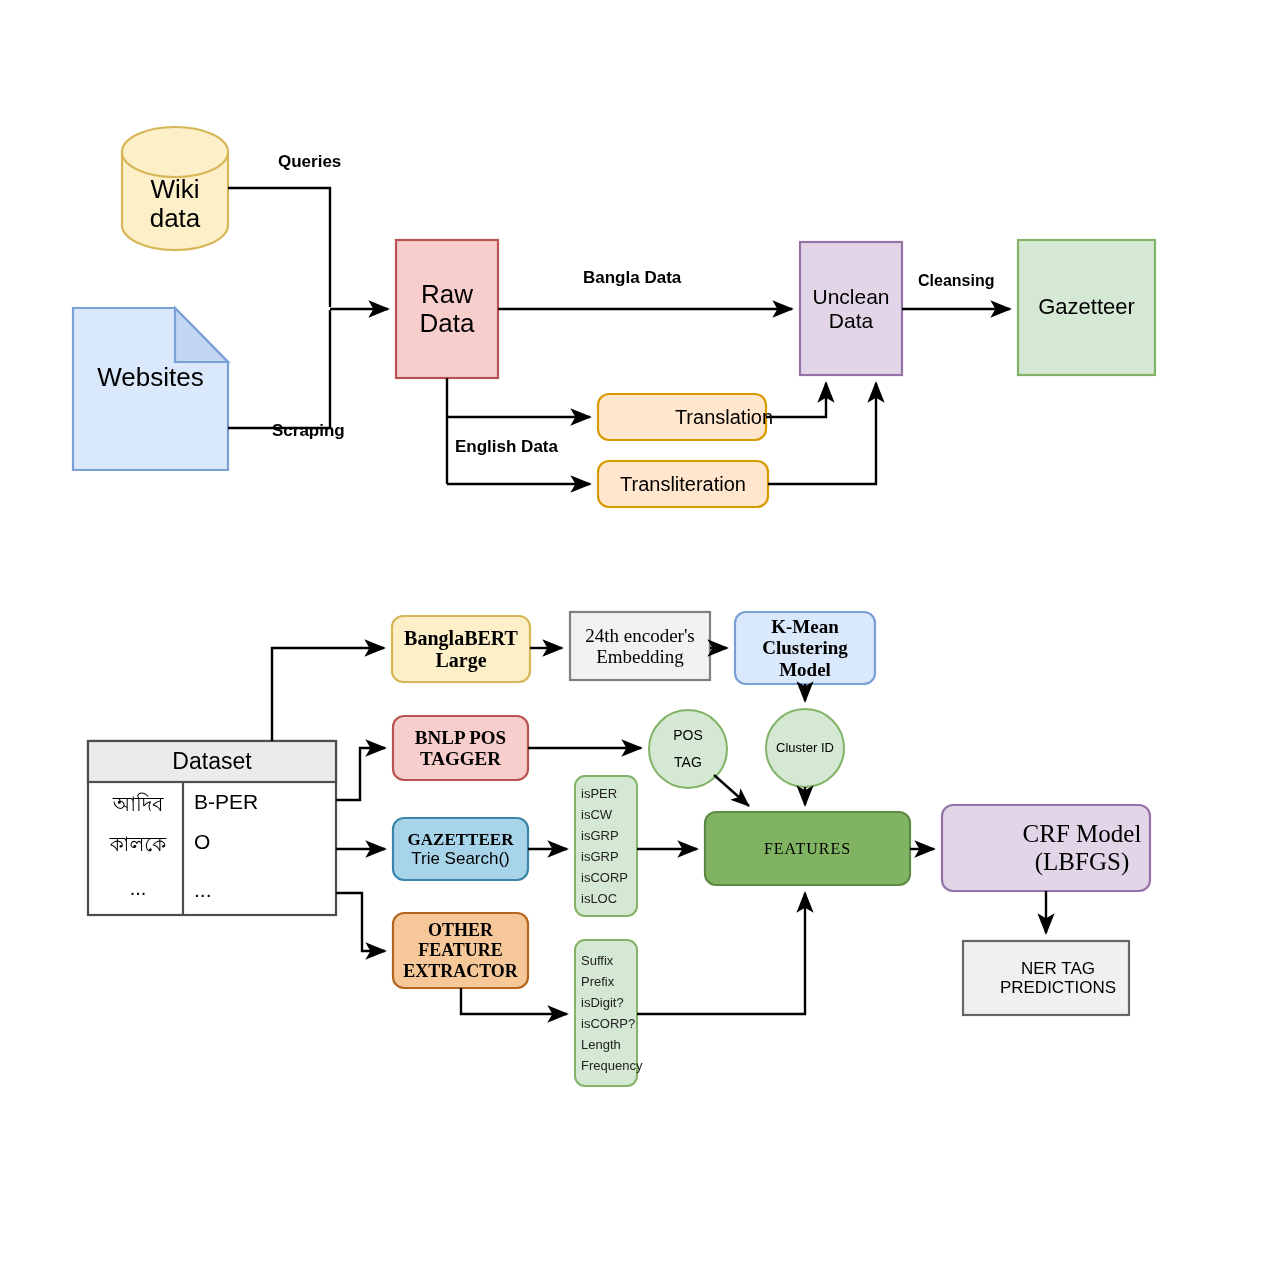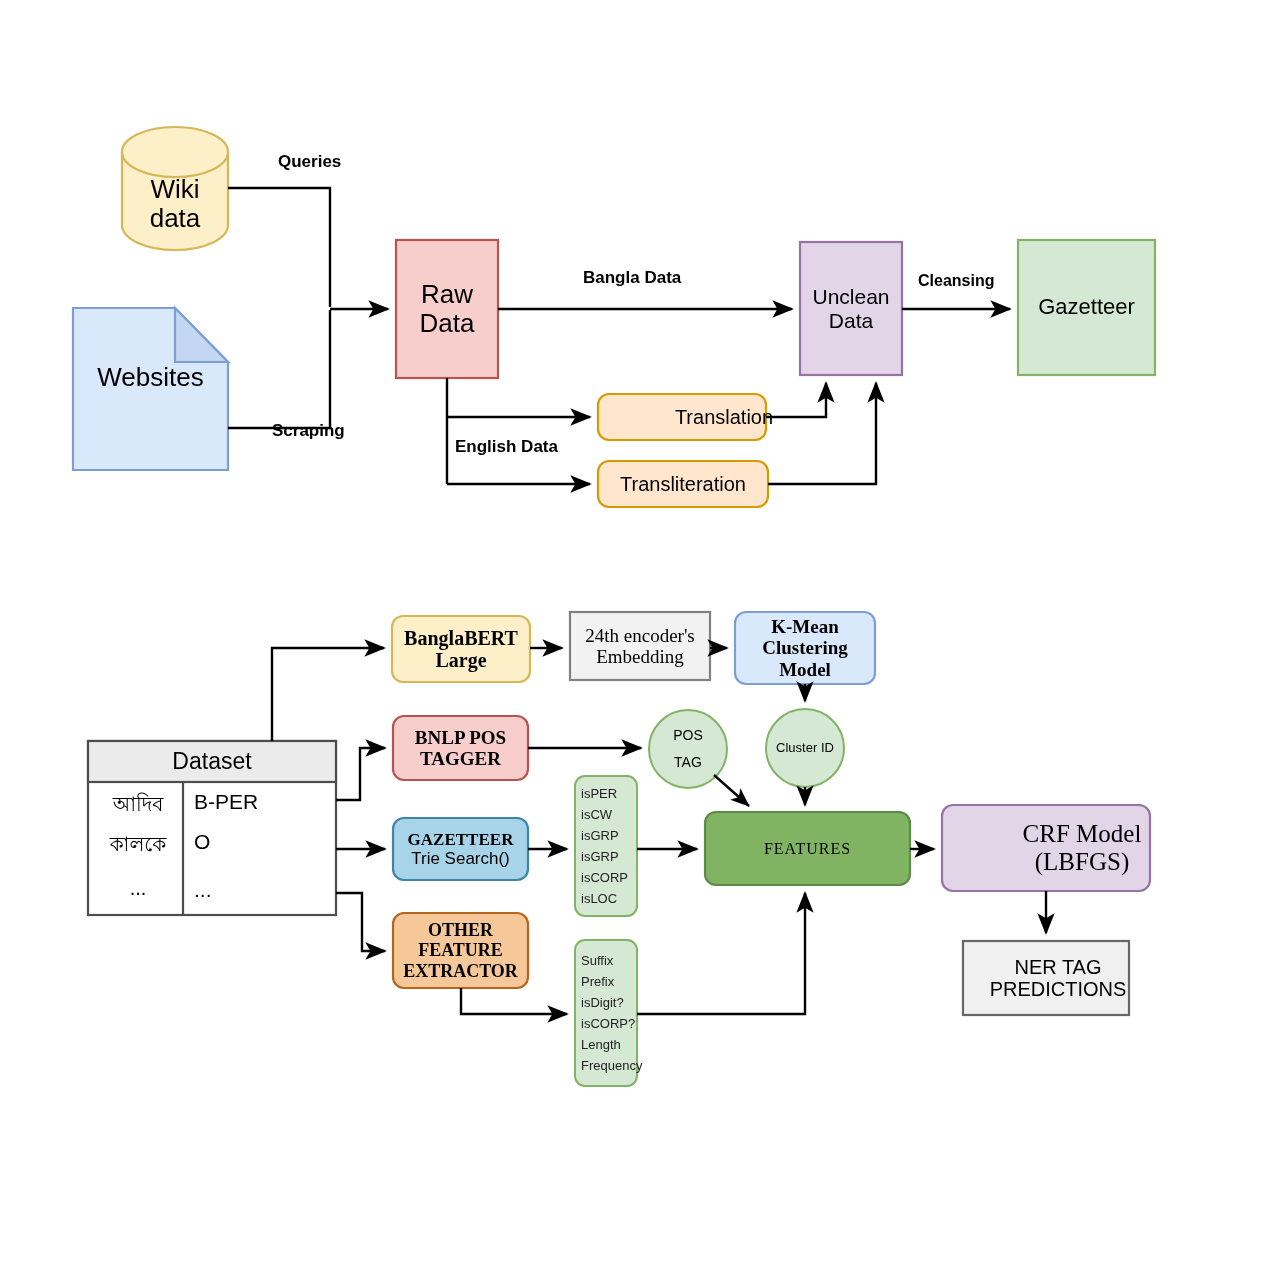--- a/index.html
+++ b/index.html
@@ -195,21 +195,21 @@
   <div class="nodeLabel sans-r" style="left:649px;top:710px;width:78px;height:78px;font-size:14px;line-height:1.9;">POS
 TAG</div>
 
   <div class="nodeLabel sans-r" style="left:766px;top:709px;width:78px;height:78px;font-size:13px;">Cluster ID</div>
 
   <div class="nodeLabel serif-r" style="left:705px;top:812px;width:205px;height:73px;font-size:16px;letter-spacing:1px;">FEATURES</div>
 
   <div class="nodeLabel serif-r" style="left:942px;top:805px;width:208px;height:86px;font-size:25px;margin-left:36px;">CRF Model
 (LBFGS)</div>
 
-  <div class="nodeLabel sans-b" style="left:963px;top:941px;width:190px;height:74px;font-size:20px;">NER TAG
+  <div class="nodeLabel sans-b" style="left:963px;top:941px;width:190px;height:74px;font-size:17px;">NER TAG
 PREDICTIONS</div>
 
   <div class="nodeLabel sans-r" style="left:88px;top:741px;width:248px;height:41px;font-size:23px;">Dataset</div>
 
   <div class="tblCell" style="left:100px;top:789px;width:76px;font-size:20px;text-align:center;">আদিব</div>
   <div class="tblCell" style="left:194px;top:790px;font-size:21px;">B-PER</div>
 
   <div class="tblCell" style="left:98px;top:829px;width:80px;font-size:20px;text-align:center;">কালকে</div>
   <div class="tblCell" style="left:194px;top:830px;font-size:21px;">O</div>
 

